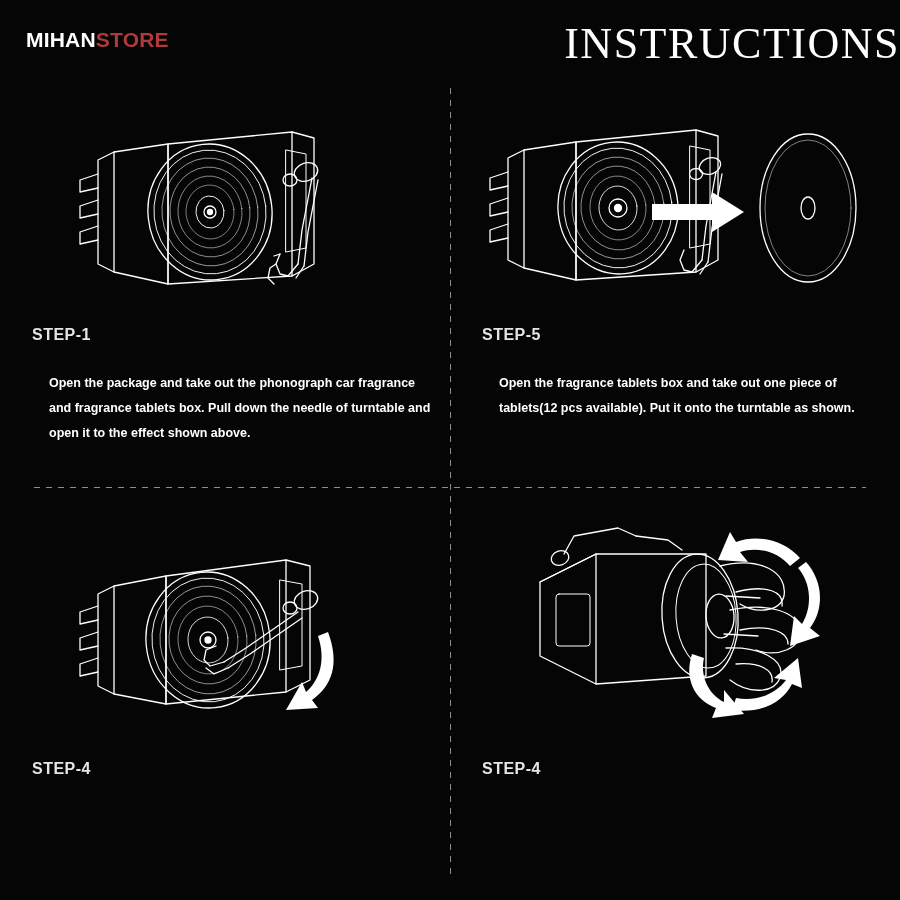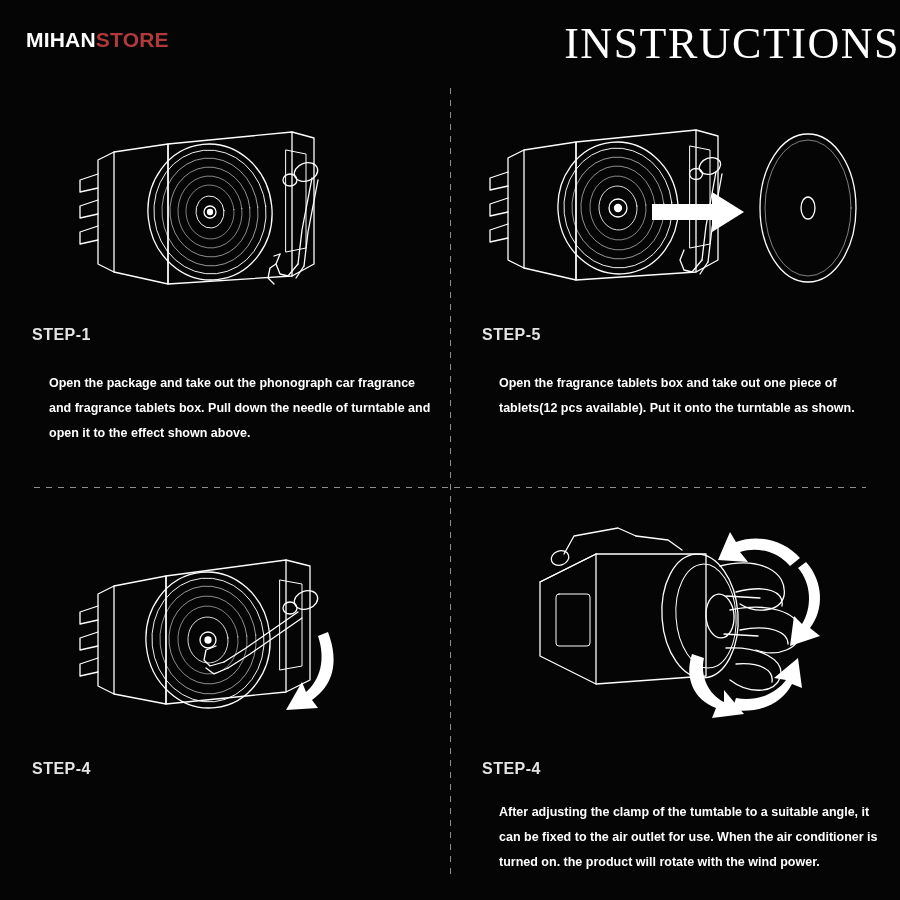--- a/index.html
+++ b/index.html
@@ -280,17 +280,16 @@
           <ellipse cx="252" cy="128" rx="14" ry="22" transform="rotate(-4 252 128)"></ellipse>
 
           <path d="M332 70 C316 52 290 46 268 54 L262 44 L250 72 L280 74 L272 64 C290 58 310 64 322 78 Z" fill="#ffffff" stroke="none"></path>
           <path d="M338 74 C356 94 356 122 342 140 L352 148 L322 158 L326 128 L334 136 C344 120 344 96 330 80 Z" fill="#ffffff" stroke="none"></path>
 
           <path d="M224 166 C216 190 226 212 248 220 L244 230 L276 226 L256 202 L256 214 C240 206 232 188 236 170 Z" fill="#ffffff" stroke="none"></path>
           <path d="M264 222 C290 226 314 216 324 196 L334 200 L330 170 L306 190 L318 192 C308 206 288 214 268 210 Z" fill="#ffffff" stroke="none"></path>
         </svg>
       </div>
       <div class="step-label">STEP-4</div>
-      <div class="step-body">After adjusting the clamp of the tumtable to a suitable angle, it can be fixed to the air outlet for use. When the air conditioner is turned on. the product will rotate with the wind power.</div>
     </div>
 
   </div>
 </div>
 
 </body></html>

